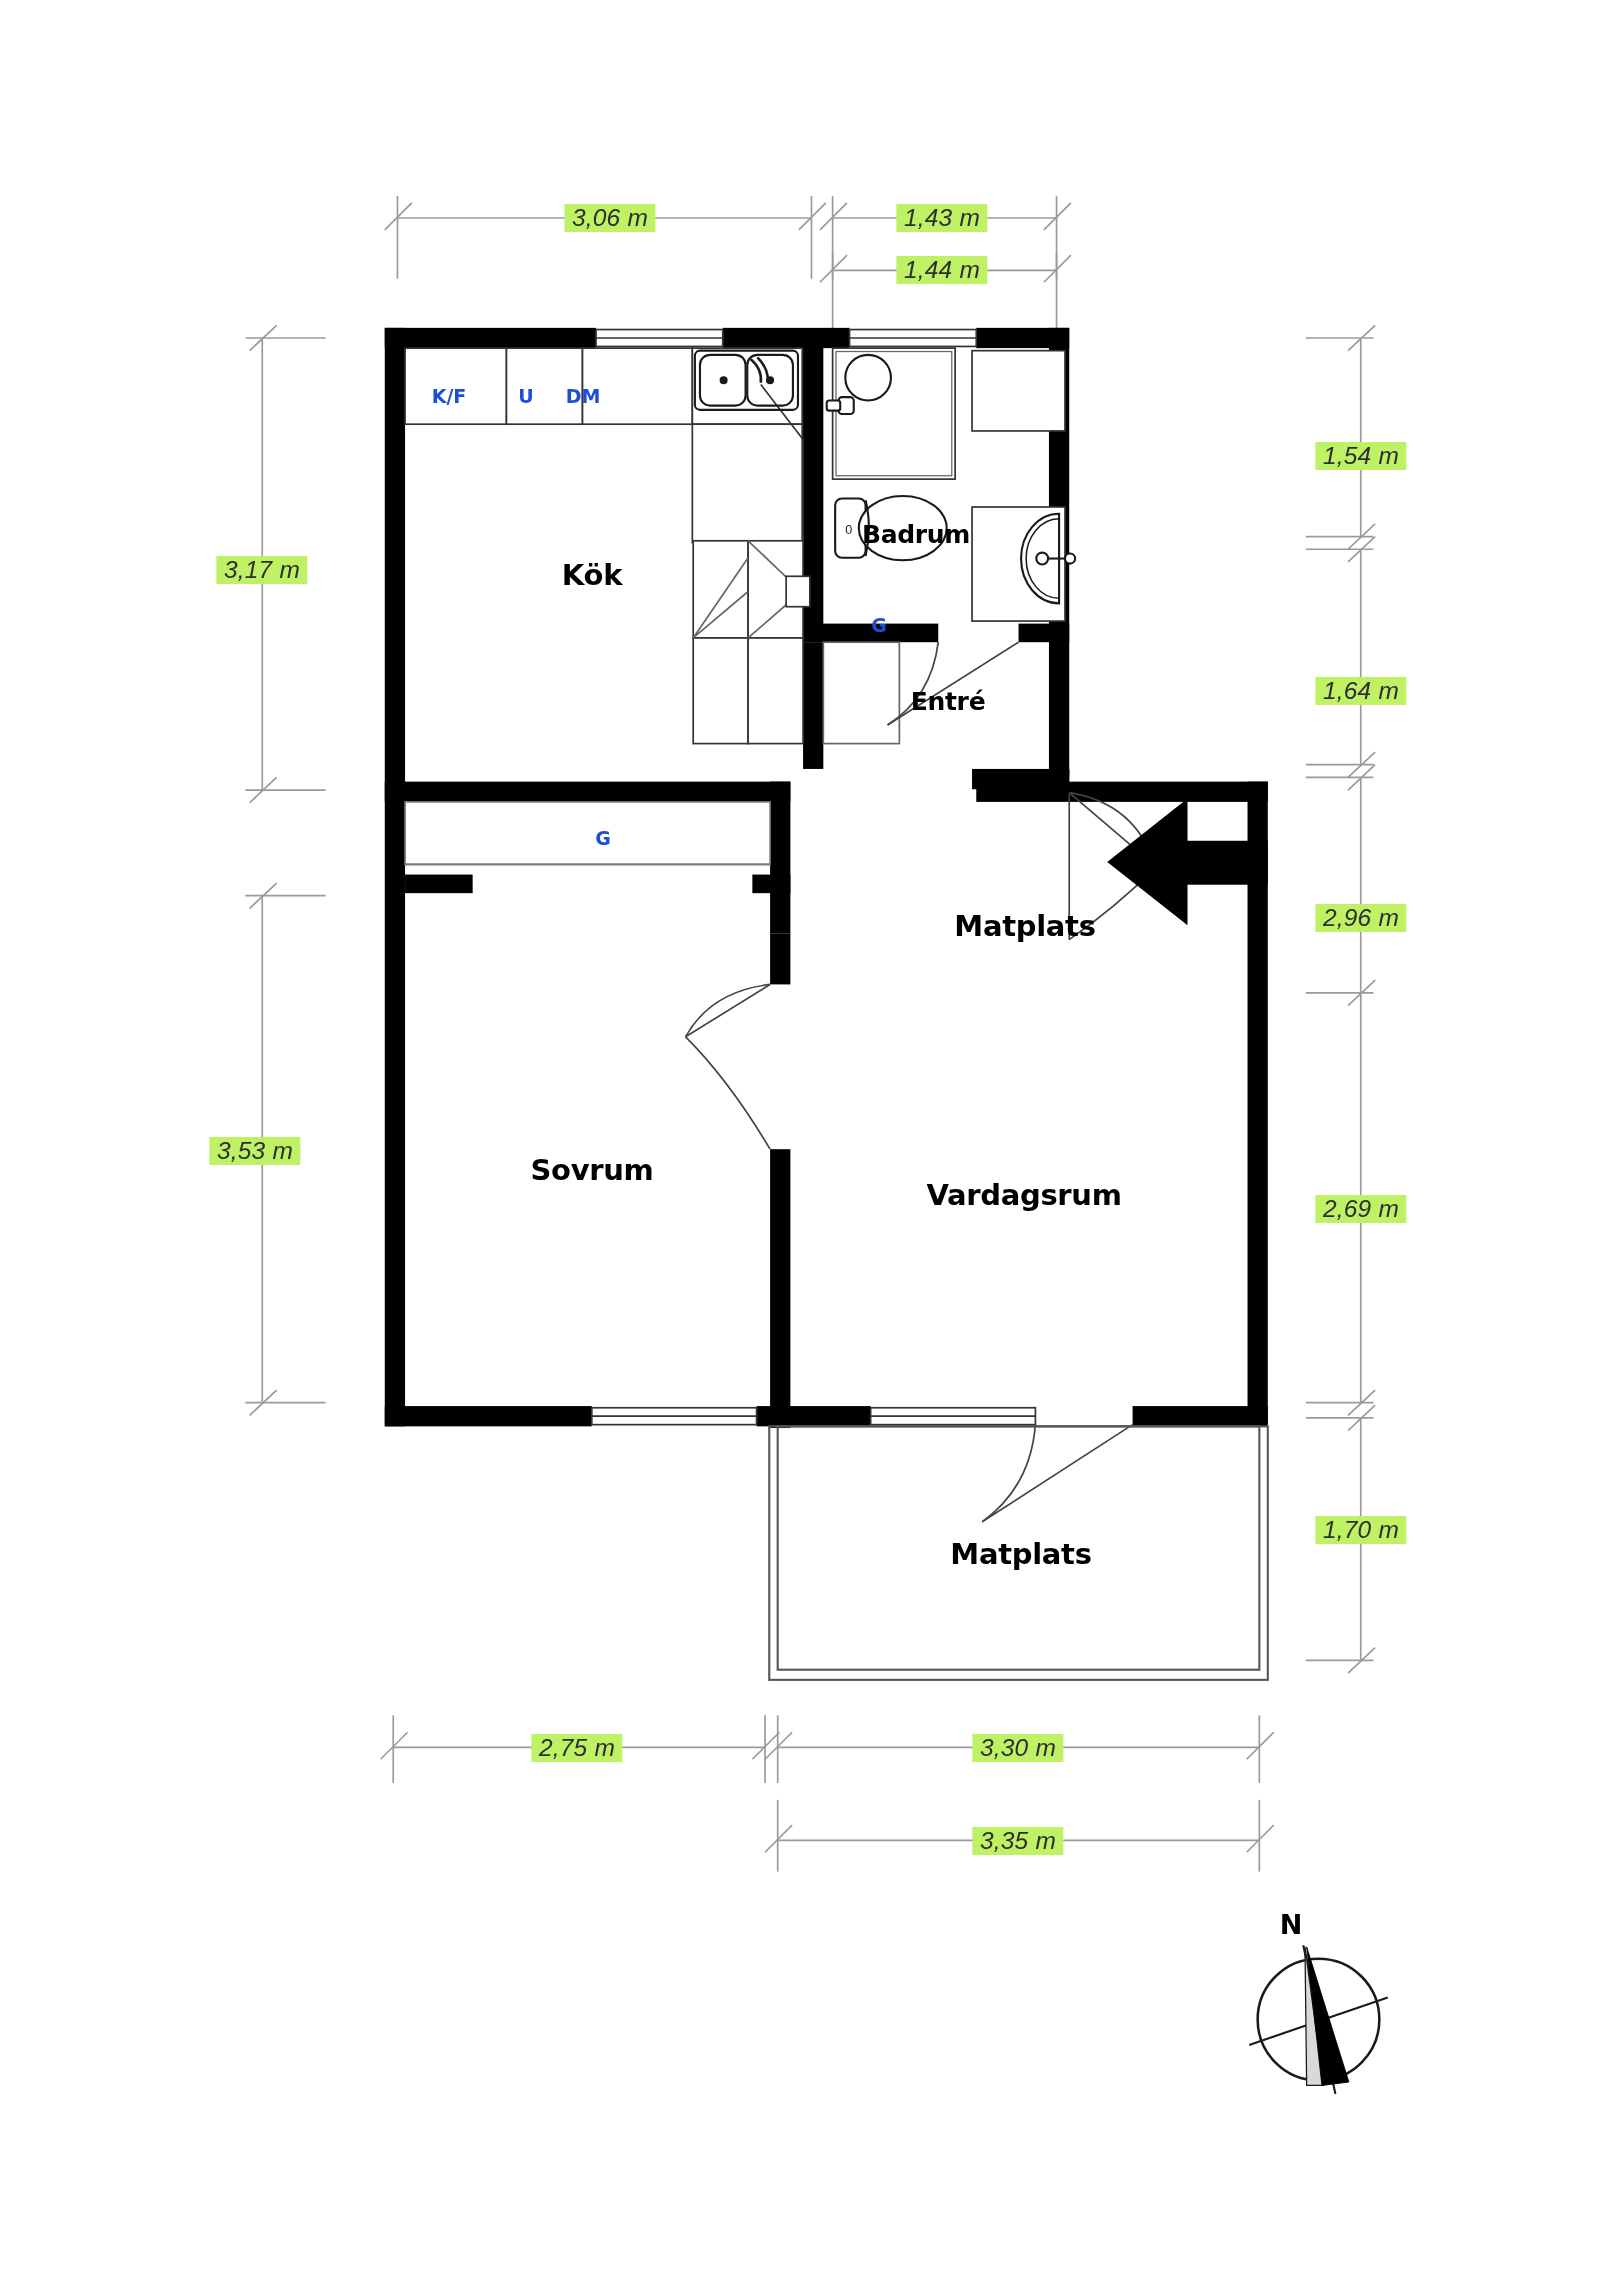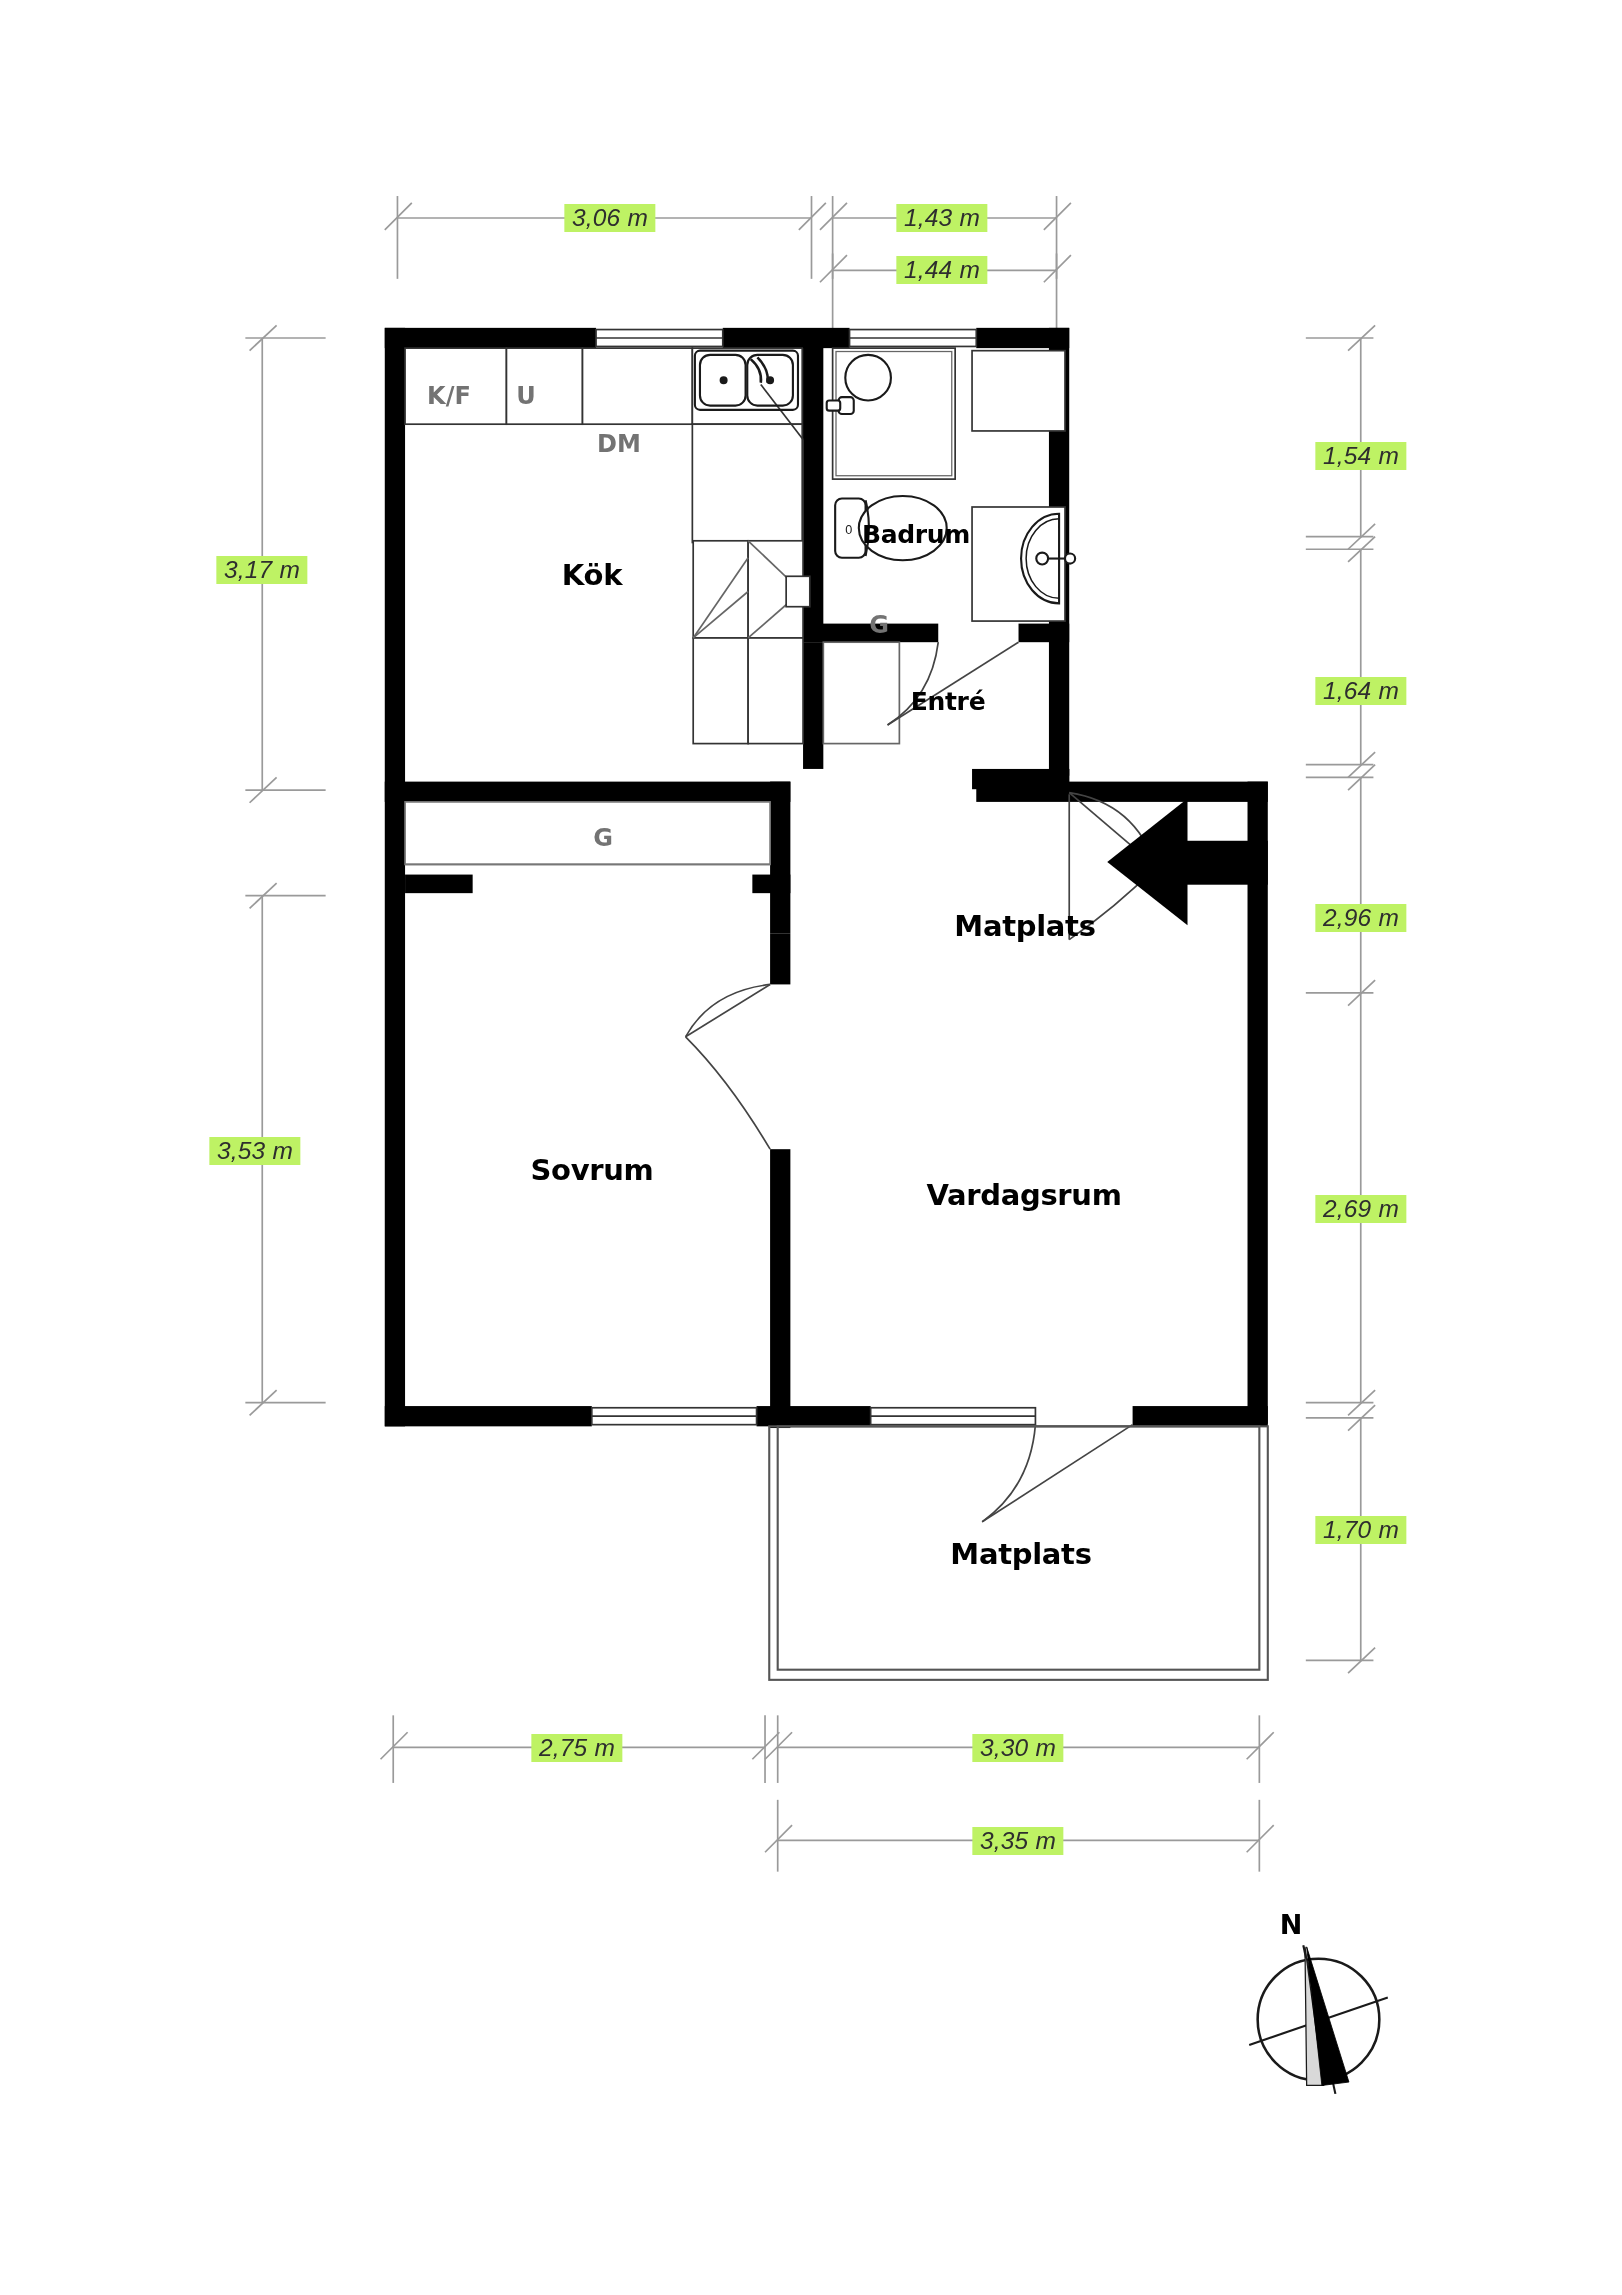--- a/index.html
+++ b/index.html
@@ -36,22 +36,22 @@
     white-space: nowrap;
     transform: translate(-50%, -50%);
     letter-spacing: -0.3px;
   }
   .room-label.big { font-size: 29px; }
   .room-label.mid { font-size: 25px; }
   .appliance-label {
     position: absolute;
     font-family: "DejaVu Sans", sans-serif;
     font-weight: bold;
-    font-size: 24px;
-    color: #737373;
+    font-size: 19px;
+    color: #1d4ed8;
     white-space: nowrap;
     transform: translate(-50%, -50%);
   }
   .dim-label {
     position: absolute;
     font-family: "Liberation Sans", sans-serif;
     font-size: 24.5px;
     color: #2e2e2e;
     white-space: nowrap;
     transform: translate(-50%, -50%);
@@ -351,21 +351,21 @@
   <div class="room-label big" style="left:592px; top:1170px;">Sovrum</div>
 
   <div class="room-label big" style="left:1025px; top:926px;">Matplats</div>
 
   <div class="room-label big" style="left:1024px; top:1195px;">Vardagsrum</div>
 
   <div class="room-label big" style="left:1021px; top:1554px;">Matplats</div>
 
   <div class="appliance-label" style="left:449px; top:396px;">K/F</div>
   <div class="appliance-label" style="left:526px; top:396px;">U</div>
-  <div class="appliance-label" style="left:619px; top:396px;margin-top:48px;">DM</div>
+  <div class="appliance-label" style="left:583px; top:396px;">DM</div>
 
   <div class="appliance-label" style="left:879px; top:625px;">G</div>
   <div class="appliance-label" style="left:603px; top:838px;">G</div>
 
   <div class="dim-label" style="left:610px; top:218px;">3,06 m</div>
   <div class="dim-label" style="left:942px; top:218px;">1,43 m</div>
   <div class="dim-label" style="left:942px; top:270px;">1,44 m</div>
 
   <div class="dim-label vert" style="left:262px; top:570px;">3,17 m</div>
   <div class="dim-label vert" style="left:255px; top:1151px;text-align:center;">3,53 m</div>

